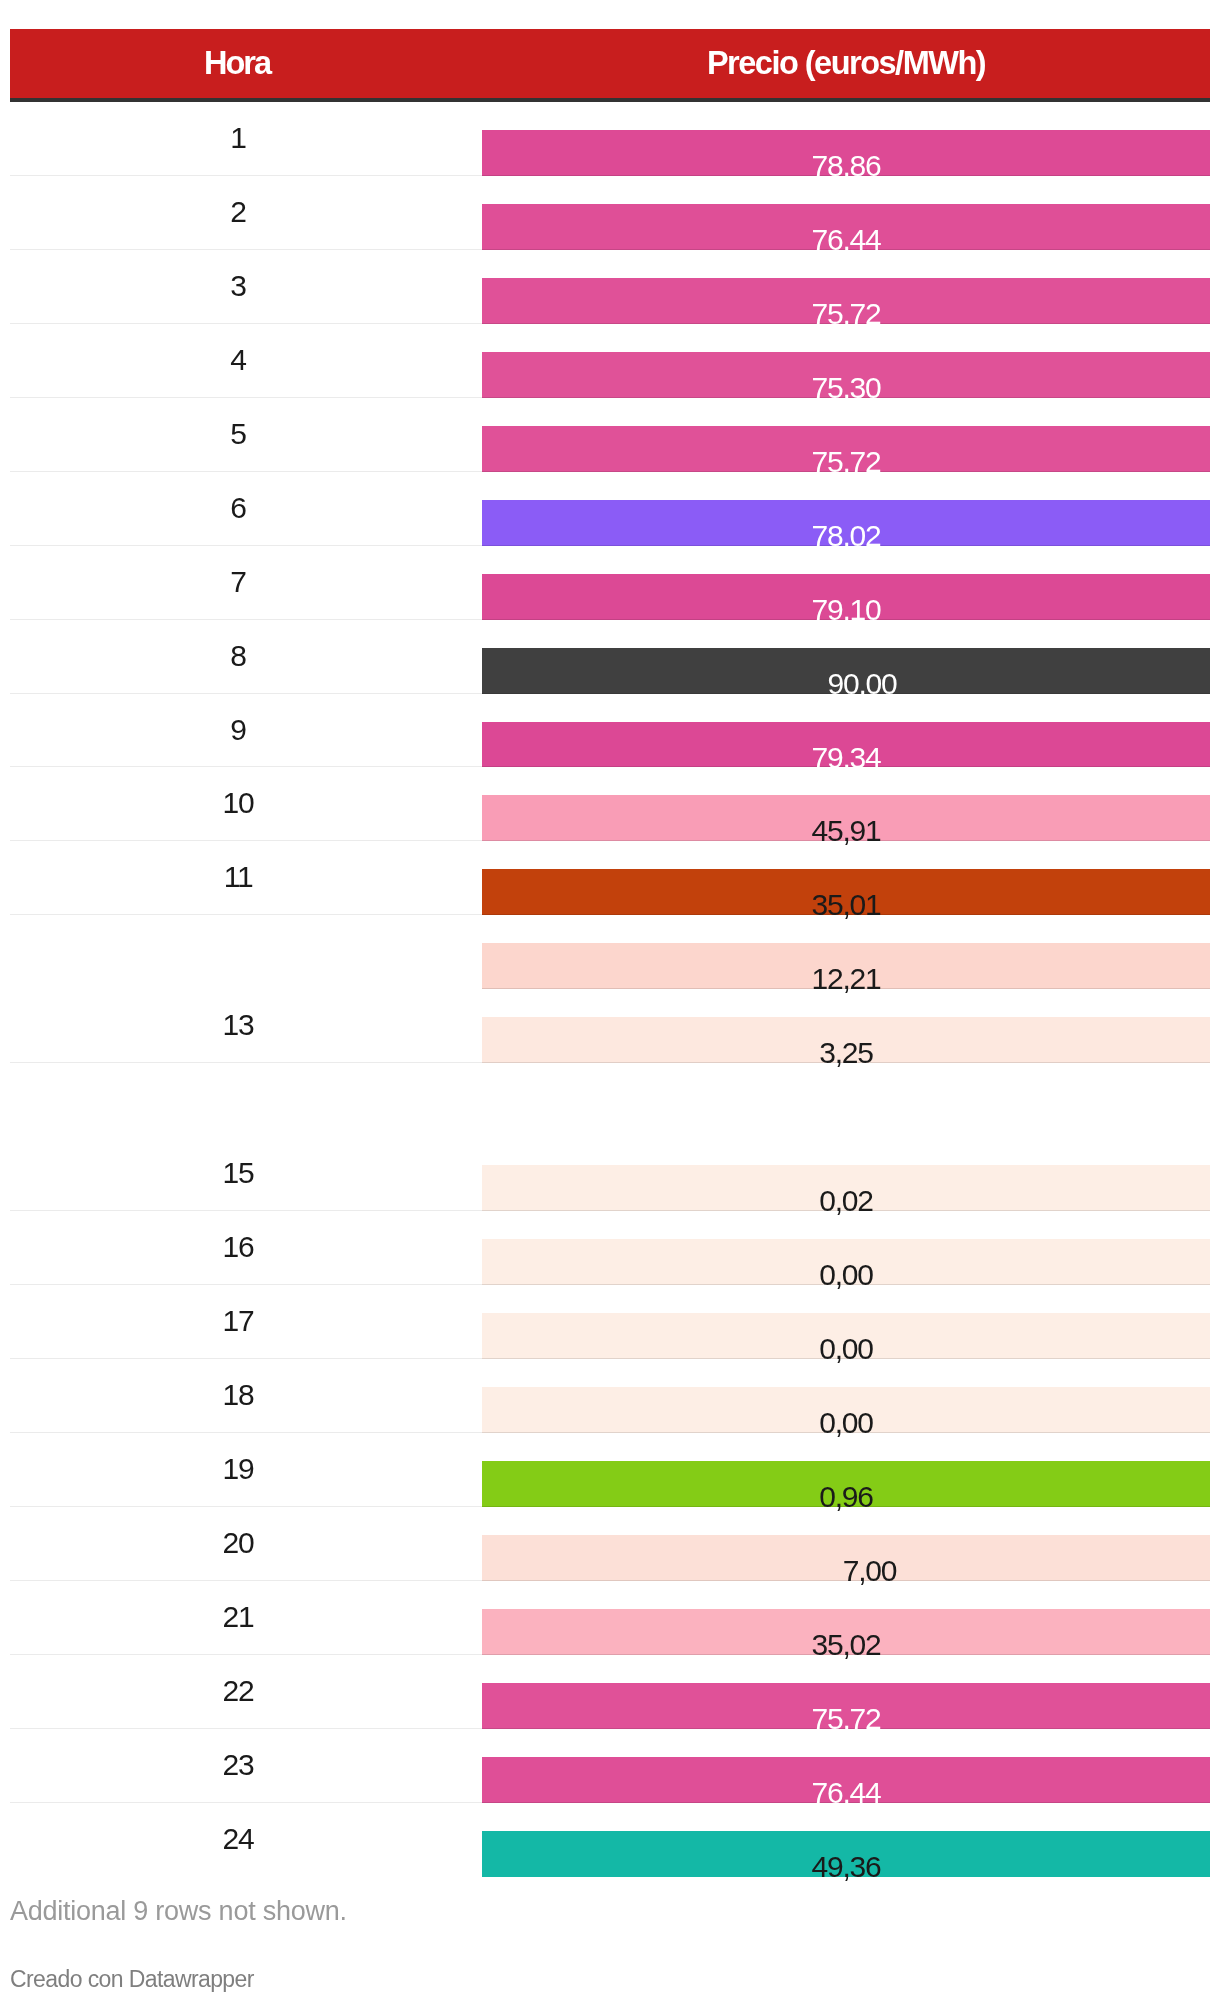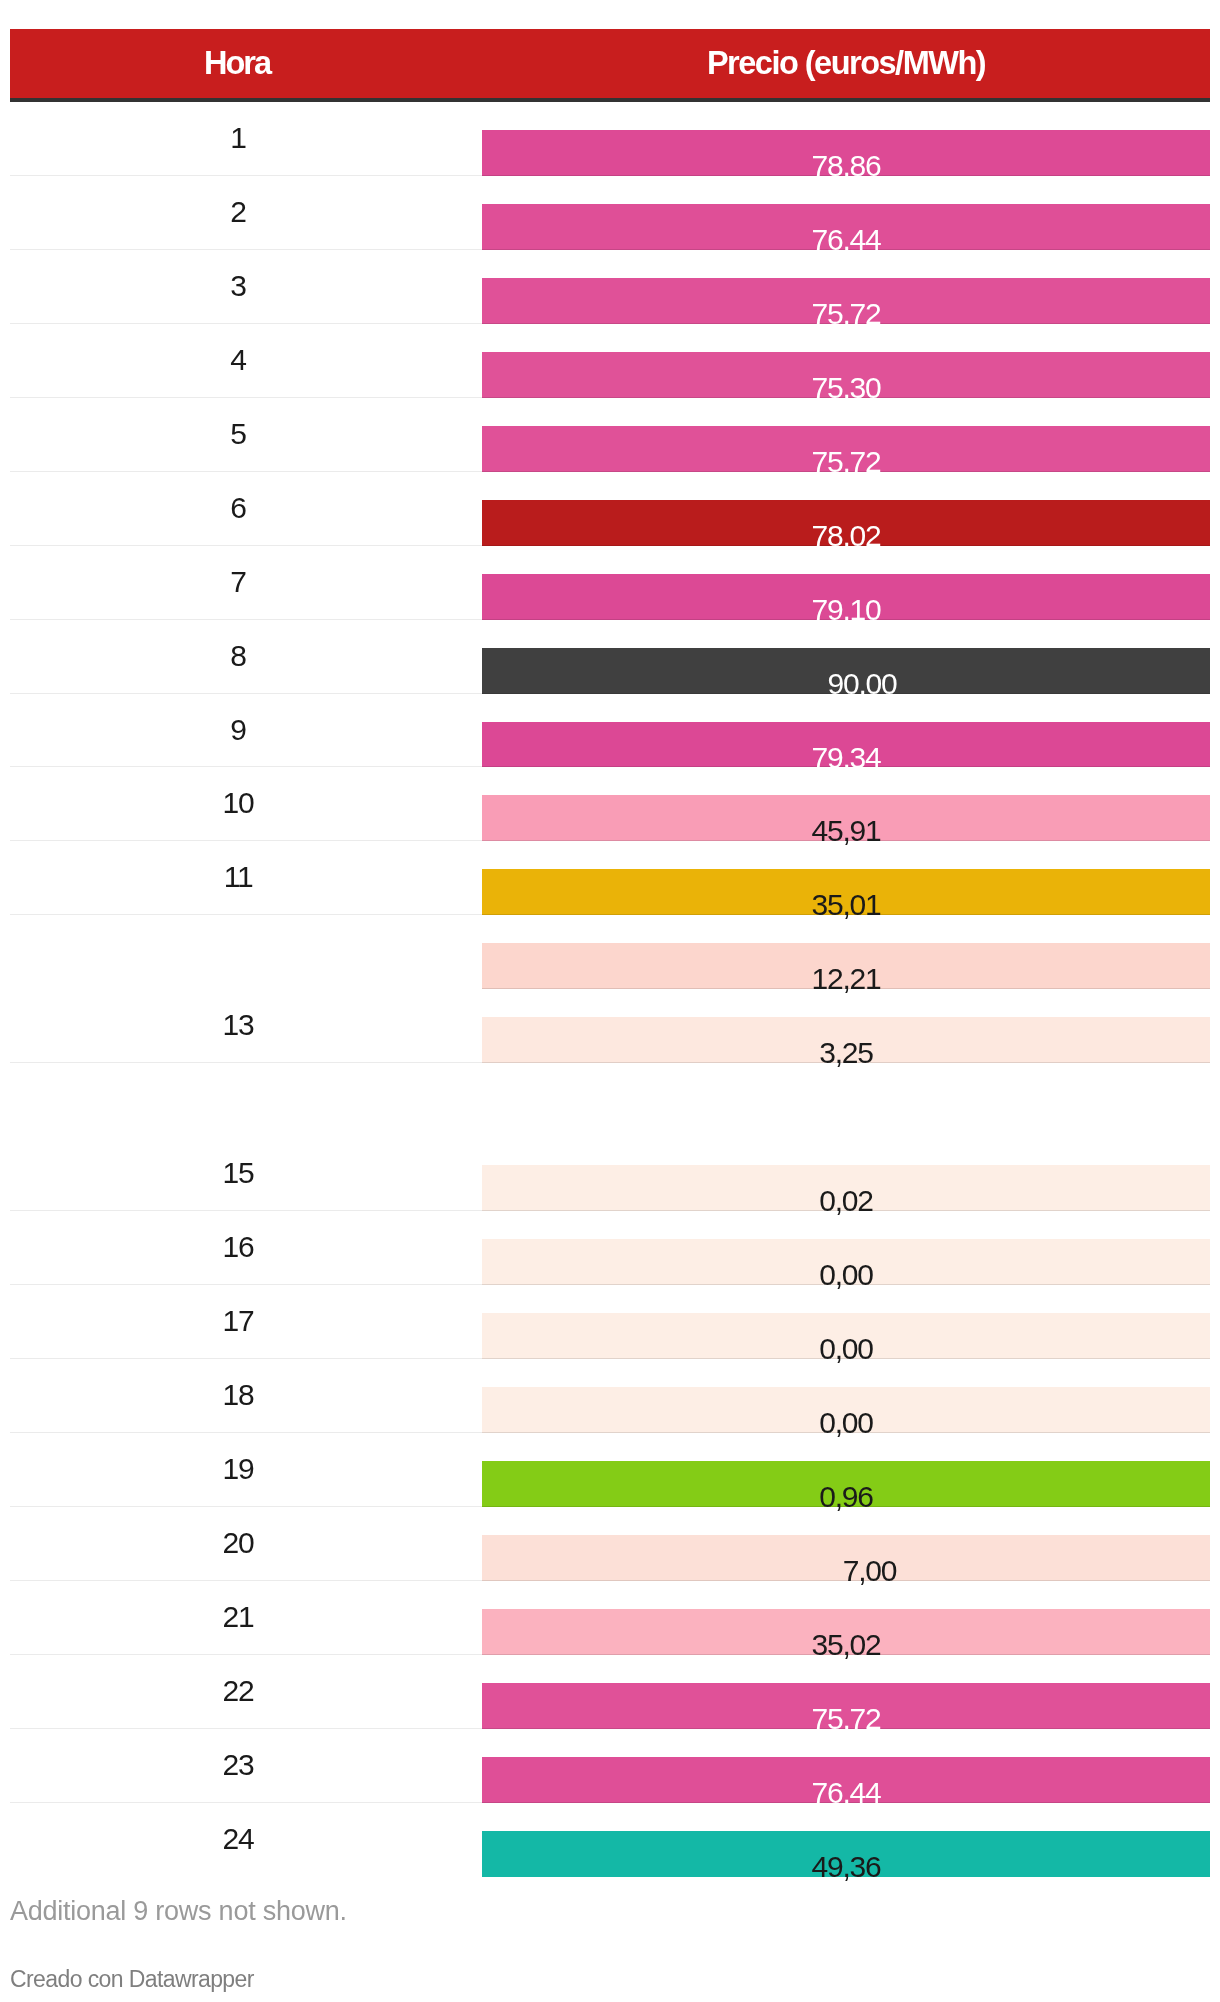--- a/index.html
+++ b/index.html
@@ -61,41 +61,41 @@
         <div class="row" style="top: 222px; height: 74px;">
           <div class="cell hora">4</div>
           <div class="cell precio" style="background: rgb(224, 82, 152); color: rgb(255, 255, 255);">75,30</div>
         </div>
         <div class="row" style="top: 296px; height: 74px;">
           <div class="cell hora">5</div>
           <div class="cell precio" style="background: rgb(224, 81, 152); color: rgb(255, 255, 255);">75,72</div>
         </div>
         <div class="row" style="top: 370px; height: 74px;">
           <div class="cell hora">6</div>
-          <div class="cell precio" style="background: #b91c1c; color: rgb(255, 255, 255);">78,02</div>
+          <div class="cell precio" style="background: #8b5cf6; color: rgb(255, 255, 255);">78,02</div>
         </div>
         <div class="row" style="top: 444px; height: 74px;">
           <div class="cell hora">7</div>
           <div class="cell precio" style="background: rgb(220, 73, 149); color: rgb(255, 255, 255);">79,10</div>
         </div>
         <div class="row" style="top: 518px; height: 74px;">
           <div class="cell hora">8</div>
           <div class="cell precio" style="background: #404040; color: rgb(255, 255, 255); padding-left: 32px;">90,00</div>
         </div>
         <div class="row" style="top: 592px; height: 73px;">
           <div class="cell hora">9</div>
           <div class="cell precio" style="background: rgb(220, 72, 149); color: rgb(255, 255, 255);">79,34</div>
         </div>
         <div class="row" style="top: 665px; height: 74px;">
           <div class="cell hora">10</div>
           <div class="cell precio" style="background: rgb(249, 157, 182); color: rgb(26, 26, 26);">45,91</div>
         </div>
         <div class="row" style="top: 739px; height: 74px;">
           <div class="cell hora">11</div>
-          <div class="cell precio" style="background: #eab308; color: rgb(26, 26, 26);">35,01</div>
+          <div class="cell precio" style="background: #c2410c; color: rgb(26, 26, 26);">35,01</div>
         </div>
         <div class="row" style="top: 813px; height: 74px;">
           <div class="cell precio" style="background: rgb(252, 214, 205); color: rgb(26, 26, 26);">12,21</div>
         </div>
         <div class="row" style="top: 887px; height: 74px;">
           <div class="cell hora">13</div>
           <div class="cell precio" style="background: rgb(253, 232, 223); color: rgb(26, 26, 26);">3,25</div>
         </div>
         <div class="row" style="top: 1035px; height: 74px;">
           <div class="cell hora">15</div>

